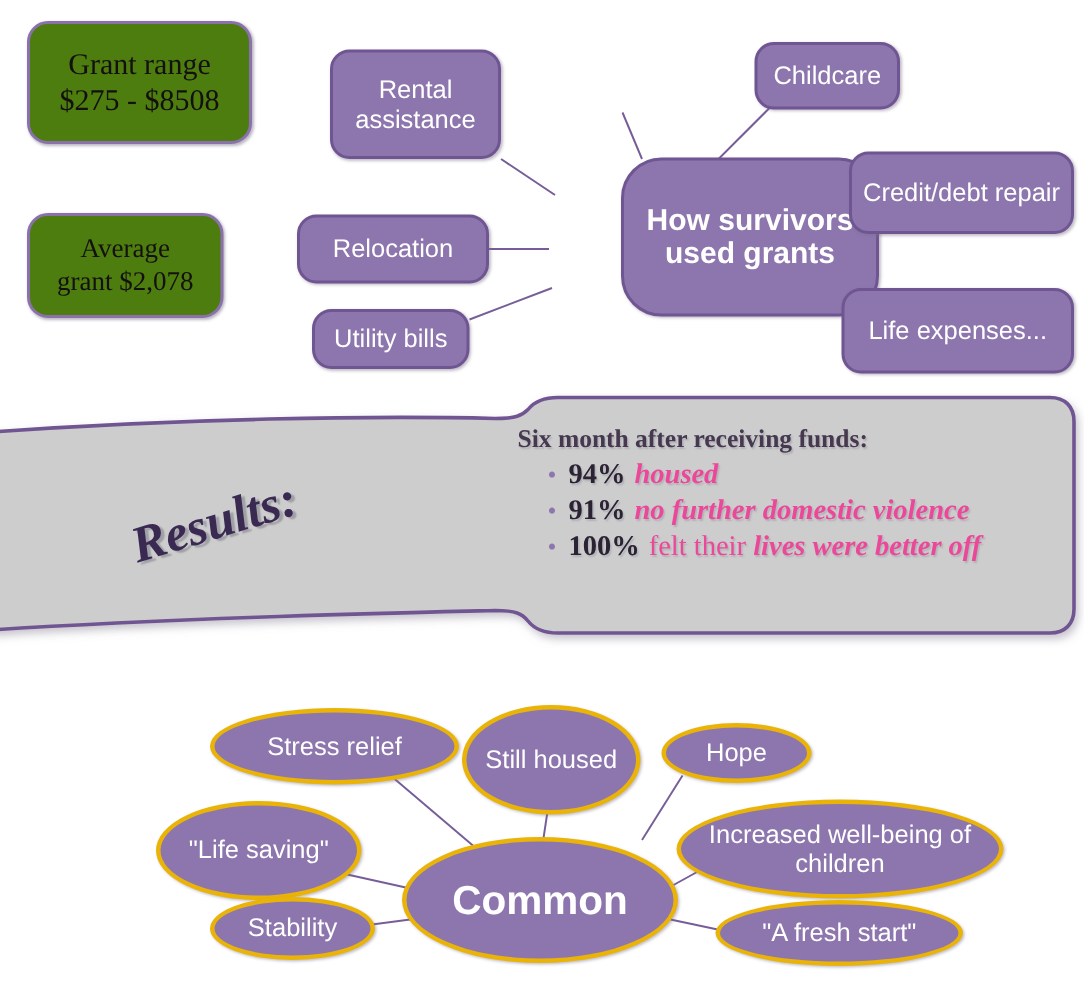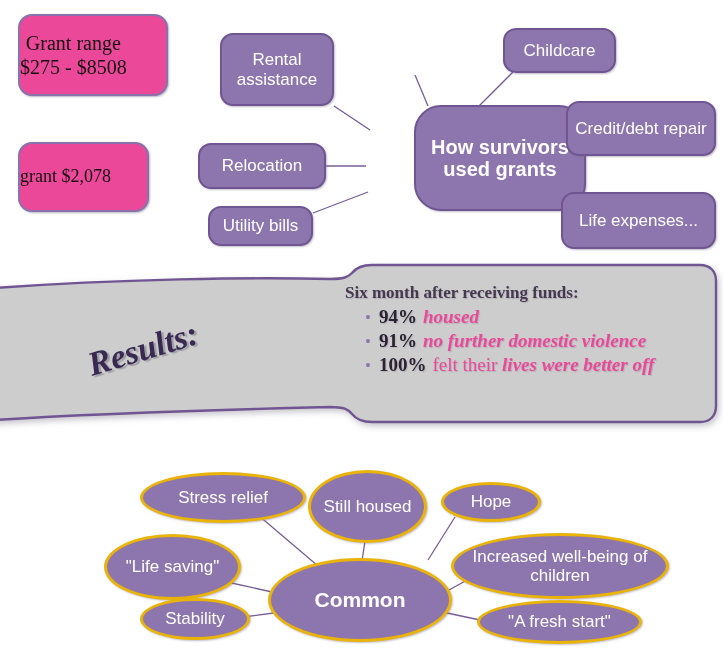--- a/index.html
+++ b/index.html
@@ -55,33 +55,33 @@
     background: #8d76ad;
     border: 3px solid #eab308;
     border-radius: 50%;
     font-size: 17px;
     padding: 2px 8px;
     box-shadow: 1px 1px 2px rgba(120,110,135,0.45);
   }
 
   .ellipse.central {
     font-weight: bold;
-    font-size: 21px;
+    font-size: 27px;
   }
 
   
   .lav-box {
     position: absolute;
     box-sizing: border-box;
-    background: #ec4899;
+    background: #4d7c0f;
     border: 2px solid #8a71ab;
     border-radius: 14px;
     display: flex;
     align-items: center;
-    justify-content: flex-start;
+    justify-content: center;
     text-align: center;
     color: #14100f;
     font-family: "Liberation Serif", serif;
     line-height: 1.2;
     box-shadow: 1px 1px 2px rgba(120,110,135,0.5);
     z-index: 5;
   }
 
   
   #connectors-top, #connectors-bottom {
@@ -188,37 +188,38 @@
 
   <div class="lav-box" style="left:18px; top:14px; width:150px; height:82px; font-size:20px;">
     <div>
       <div>Grant range</div>
       <div>$275 - $8508</div>
     </div>
   </div>
 
   <div class="lav-box" style="left:18px; top:142px; width:131px; height:70px; font-size:18px;">
     <div>
+      <div>Average</div>
       <div>grant $2,078</div>
     </div>
   </div>
 
   <div class="node box central" style="left:366px; top:105px; width:172px; height:106px;">
     <div>
       <div>How survivors</div>
       <div>used grants</div>
     </div>
   </div>
 
   <div class="node box" style="left:220px; top:33px; width:114px; height:73px;">
     <span>Rental assistance</span>
   </div>
 
 
-  <div class="node box" style="left:503px; top:28px; width:113px; height:45px;">
+  <div class="node box" style="left:503px; top:28px; width:97px; height:45px;">
     <span>Childcare</span>
   </div>
 
   <div class="node box" style="left:566px; top:101px; width:150px; height:55px;">
     <span>Credit/debt repair</span>
   </div>
 
   <div class="node box" style="left:561px; top:192px; width:155px; height:57px;">
     <span>Life expenses...</span>
   </div>

